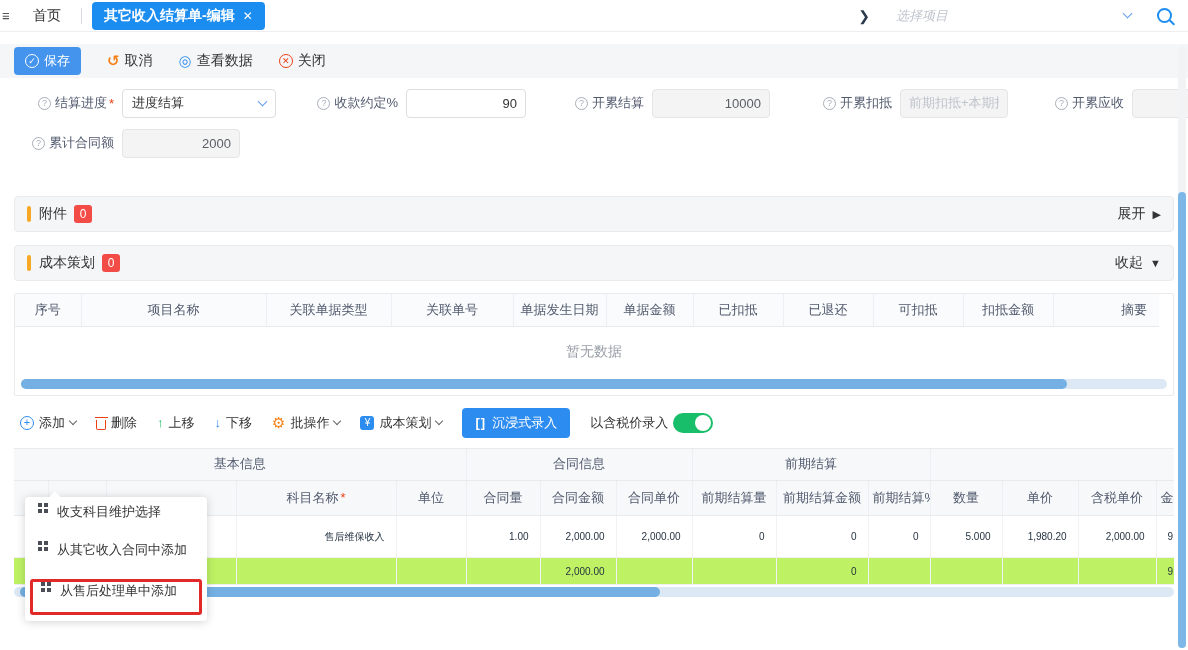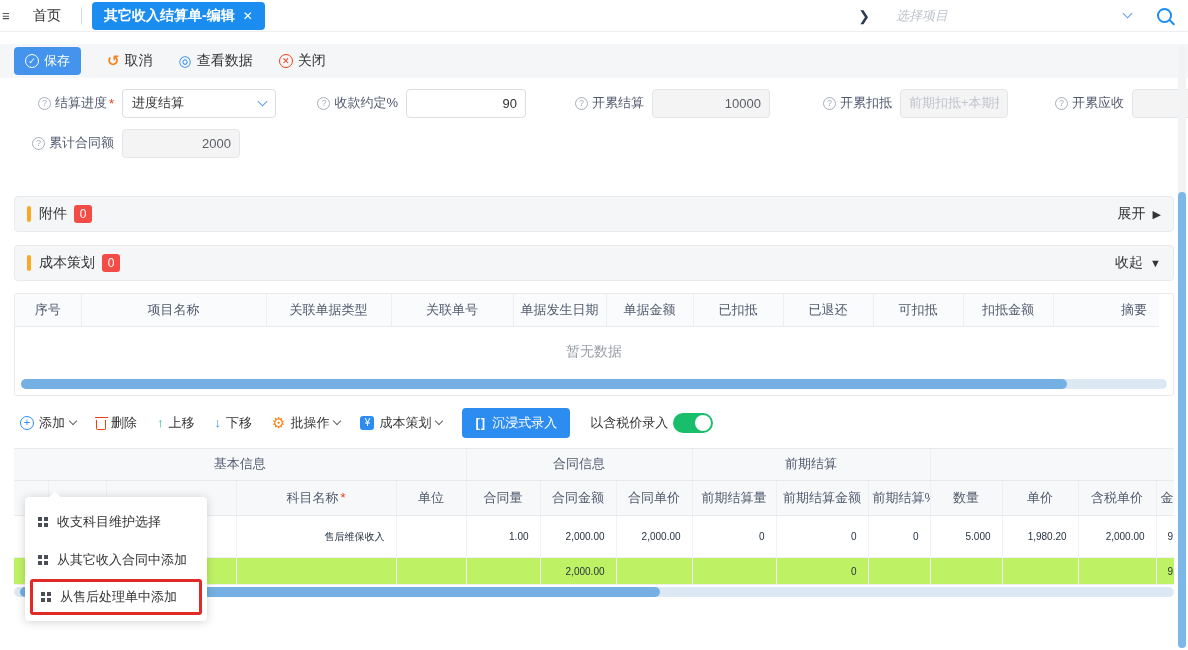--- a/index.html
+++ b/index.html
@@ -128,21 +128,21 @@
   .lftcut { text-align:left; padding:0 2px; }
   .ctr { text-align:center; }
   .cbx { width:14px; height:14px; border:1px solid #ccd0d6; border-radius:2px; background:#fff;
     display:inline-block; vertical-align:middle; cursor:pointer; }
 
   
   .menu { position:absolute; left:25px; top:497px; width:182px; background:#fff; border-radius:4px;
     box-shadow:0 1px 10px rgba(0,0,0,.18); padding:6px 0; z-index:40; }
   .menu::before { content:""; position:absolute; top:-4px; left:26px; width:8px; height:8px;
     background:#fff; transform:rotate(45deg); }
-  .menu-item { display:flex; align-items:center; gap:9px; height:38px; padding:0 13px;
+  .menu-item { display:flex; align-items:flex-start; gap:9px; height:38px; padding:0 13px;
     font-size:13px; color:#333; cursor:pointer; white-space:nowrap; }
   .grid-ic { width:4px; height:4px; background:#4a4f57; flex:none; margin-right:6px;
     box-shadow:6px 0 0 #4a4f57, 0 6px 0 #4a4f57, 6px 6px 0 #4a4f57; margin-bottom:6px; }
   .menu-item.hl { border:3px solid #e12a28; border-radius:3px; margin:0 5px; padding:0 8px;
     height:36px; }
 
   
   .vtrack { position:absolute; right:2px; top:46px; width:8px; height:602px; background:#f1f3f5;
     border-radius:4px; }
   .vthumb { position:absolute; right:2px; top:192px; width:8px; height:456px; background:#7db7e8;

